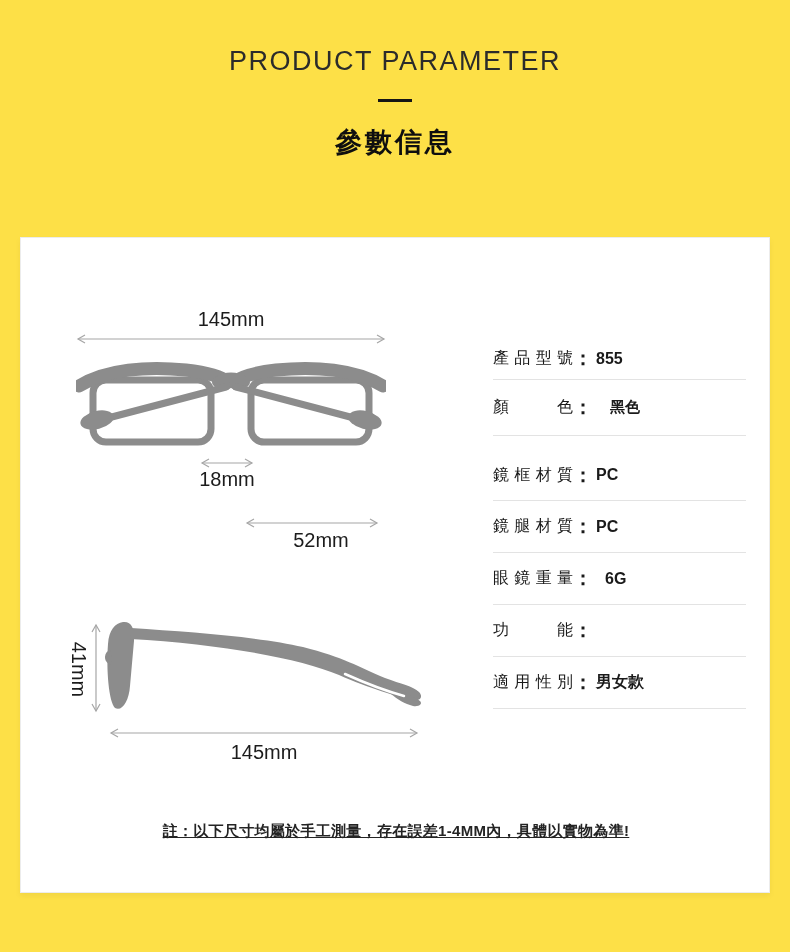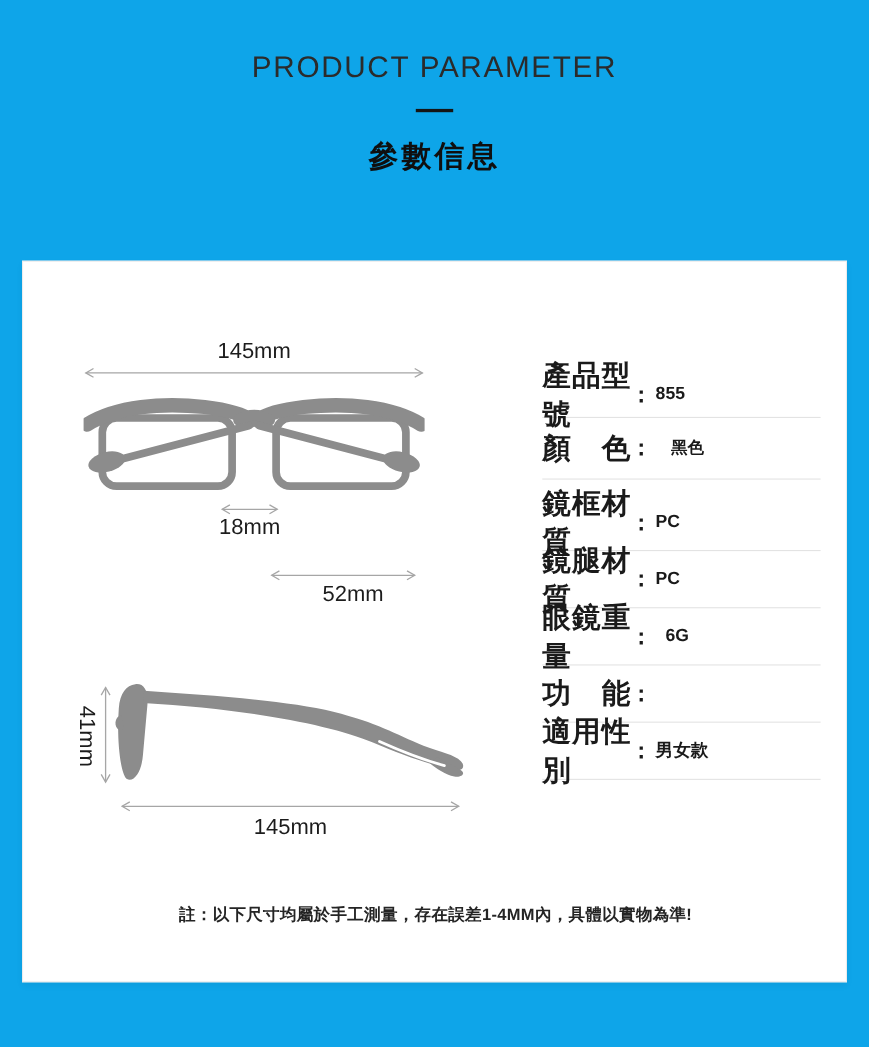--- a/index.html
+++ b/index.html
@@ -1,20 +1,20 @@
 <!DOCTYPE html>
 <html><head>
 <meta charset="utf-8">
 <style>
   html, body { margin:0; padding:0; }
   body { background:#f3f3f4; font-family:"Liberation Sans","DejaVu Sans",sans-serif; }
 
   .page {
     position:relative; width:790px; height:952px;
-    background:#0ea5e9; overflow:hidden; margin:0 auto;
+    background:#fde047; overflow:hidden; margin:0 auto;
   }
 
   
   .hdr { position:absolute; top:0; left:0; width:790px; text-align:center; }
   .title-en {
     margin-top:46px; font-size:27px; color:#2b2b2b;
     letter-spacing:1.5px; font-weight:400;
   }
   .title-dash { width:34px; height:3px; background:#151515; margin:22px auto 0; }
   .title-zh {
@@ -40,32 +40,32 @@
   
   .spec-list { position:absolute; left:472px; top:100px; width:253px; }
   .spec-row {
     display:flex; align-items:center; height:52px; box-sizing:border-box;
     border-bottom:1px solid #e3e3e3;
   }
   .spec-row:nth-child(1) { height:42px; }
   .spec-row:nth-child(2) { height:56px; }
   .spec-row:nth-child(3) { height:65px; padding-top:14px; }
   .spec-label {
-    display:inline-block; width:80px; font-size:26px; font-weight:bold;
+    display:inline-block; width:80px; font-size:16px; font-weight:normal;
     color:#1a1a1a; text-align:justify; text-align-last:justify;
   }
   .spec-colon { font-size:20px; font-weight:bold; color:#1a1a1a; }
   .spec-value { font-size:16px; font-weight:bold; color:#1a1a1a; padding-left:3px; }
   .spec-value.small { font-size:15px; padding-left:17px;font-family:Liberation Mono, monospace; }
   .spec-value.gap { padding-left:12px; }
 
   
   .panel-note {
     position:absolute; left:0; width:750px; top:584px; text-align:center;
-    font-size:15px; font-weight:bold; color:#242424; letter-spacing:0.3px;
+    font-size:15px; font-weight:bold; color:#242424; letter-spacing:0.3px;text-decoration:underline;
   }
 
   svg { display:block; }
 </style>
 </head>
 <body>
 
 <div class="page">
 
   <div class="hdr">

